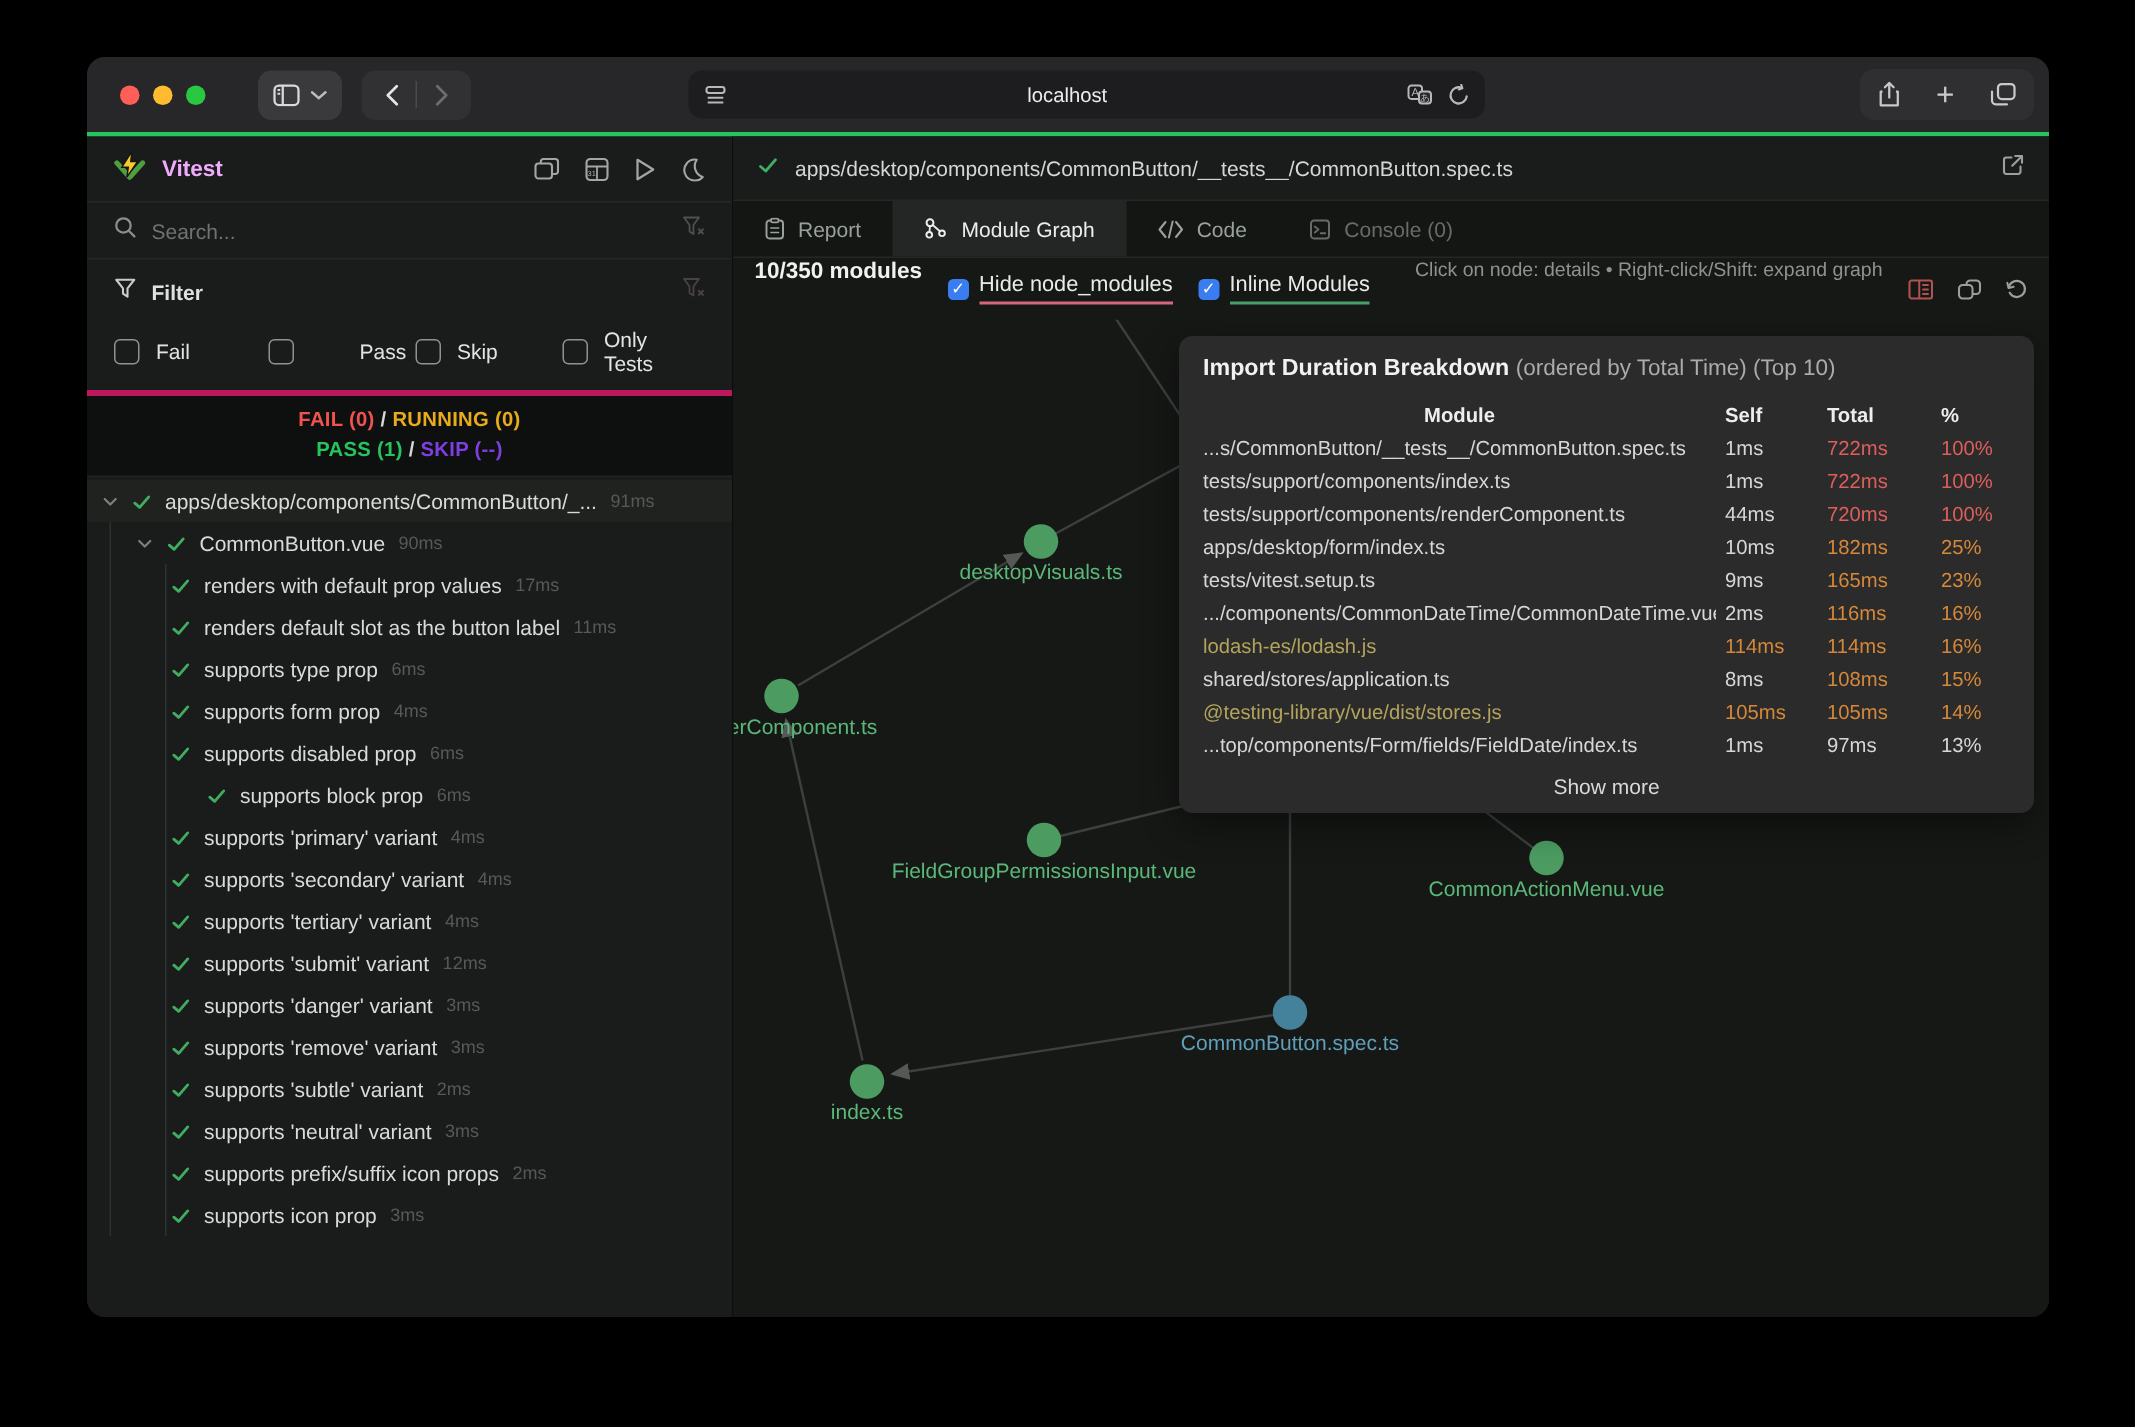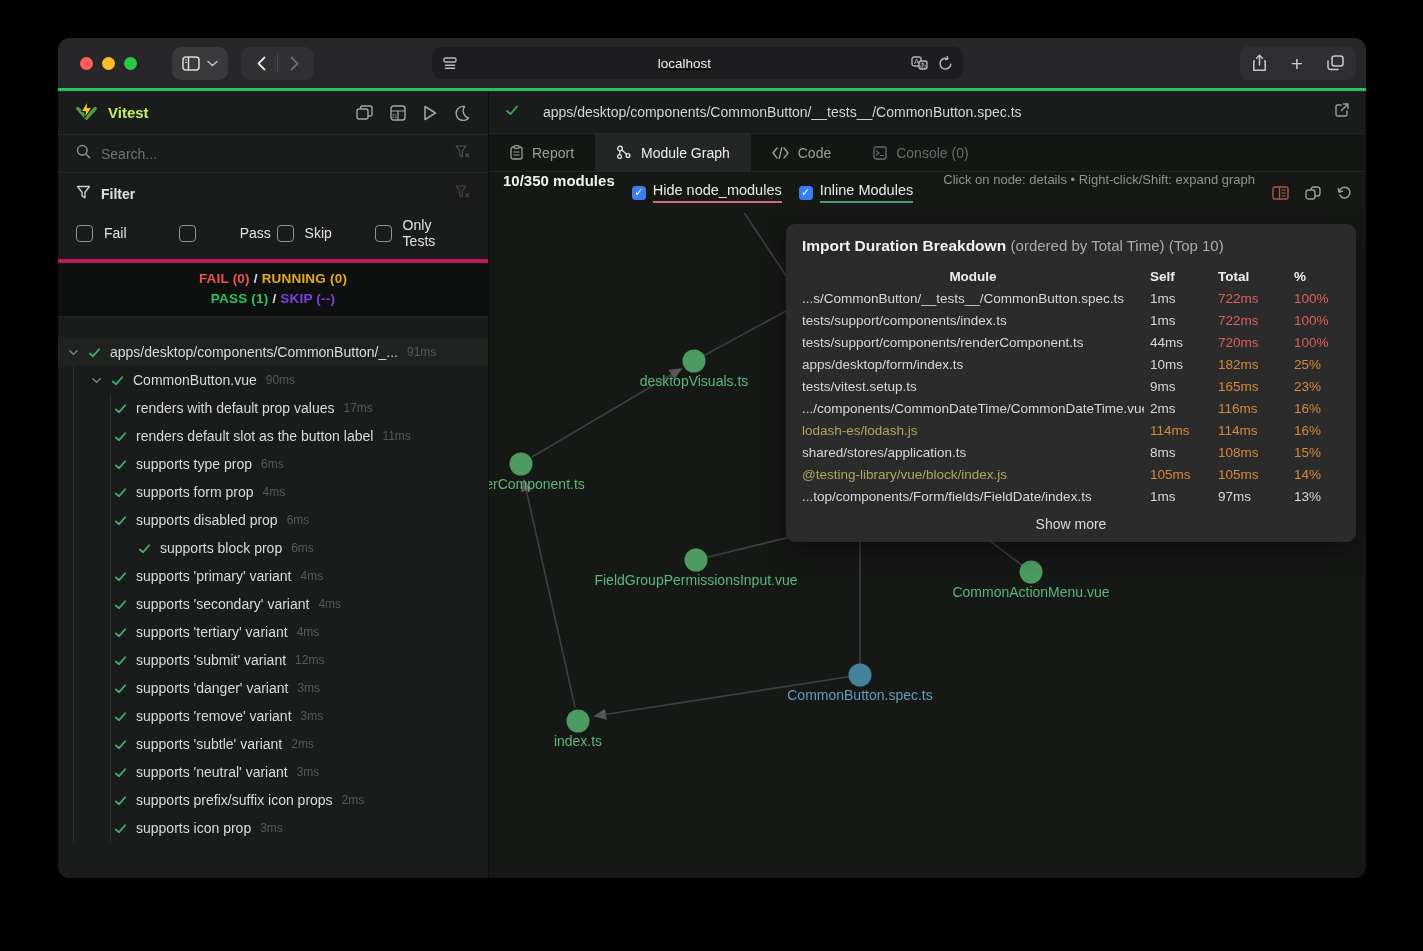--- a/index.html
+++ b/index.html
@@ -12,39 +12,39 @@
 
   
   .chrome { height:50px; background:#272729; display:flex; align-items:center; flex:none; position:relative; }
   .lights { display:flex; gap:9px; margin-left:22px; }
   .light { width:13px; height:13px; border-radius:50%; }
   .pill { background:#3a3a3d; border-radius:9px; height:33px; display:flex; align-items:center; }
   .sb-toggle { margin-left:35px; padding:0 10px; gap:7px; }
   .navpill { margin-left:13px; background:#313134; padding:0 4px; }
   .navbtn { width:32px; height:33px; display:flex; align-items:center; justify-content:center; }
   .navdiv { width:1px; height:18px; background:#4a4a4d; }
-  .urlbar { position:absolute; left:374px; top:9px; width:531px; height:32px; background:#1d1d1f;
-            border-radius:9px; display:flex; align-items:center; padding:0 10px;text-decoration:underline; }
+  .urlbar { position:absolute; left:401px; top:9px; width:531px; height:32px; background:#1d1d1f;
+            border-radius:9px; display:flex; align-items:center; padding:0 10px; }
   .urltext { flex:1; text-align:center; color:#ececec; font-size:13.5px; }
   .chrome-right { position:absolute; right:10px; top:8px; height:34px; background:#2f2f31;
                   border-radius:9px; display:flex; align-items:center; padding:0 12px; gap:24px; }
   .cicon { color:#c9c9cb; display:flex; align-items:center; }
   .plus-glyph { font-size:21px; color:#c9c9cb; line-height:1; }
 
   .progress { height:3px; background:#27c45e; flex:none; }
 
   
   .appbody { flex:1; display:flex; min-height:0; }
   .sidebar { width:431px; flex:none; background:#1a1c1b; border-right:1px solid #0d0f0e;
              display:flex; flex-direction:column; }
   .main { flex:1; background:#161816; display:flex; flex-direction:column; min-width:0; }
 
   
   .sbh { height:44px; border-bottom:1px solid #262927; display:flex; align-items:center; padding:0 18px; flex:none; }
-  .sbh-title { color:#bef264; font-size:15px; font-weight:700; margin-left:11px; flex:1; }
+  .sbh-title { color:#f0abfc; font-size:15px; font-weight:700; margin-left:11px; flex:1; }
   .sbh-icons { display:flex; gap:17px; align-items:center; color:#a2a7a3; }
   .iconbtn { display:flex; align-items:center; justify-content:center; cursor:pointer; }
 
   
   .sbsearch { height:38px; border-bottom:1px solid #232624; display:flex; align-items:center; padding:0 18px; gap:10px; flex:none; }
   .sbsearch input { flex:1; background:transparent; border:none; outline:none; color:#cfd2cf; font-size:14px;
                     font-family:inherit; }
   .sbsearch input::placeholder { color:#6e7370; }
 
   
@@ -57,31 +57,31 @@
   .cbox { width:17px; height:17px; border:1.6px solid #8f938f; border-radius:4px; background:transparent; }
 
   
   .summary { background:#0e100f; border-top:4px solid #be185d; border-bottom:1px solid #202322;
              text-align:center; padding:6px 0 7px; flex:none; }
   .sumline { font-size:13.5px; font-weight:700; line-height:20px; letter-spacing:.2px; }
   .c-fail{color:#ef5350;} .c-run{color:#e7ab1c;} .c-pass{color:#27c45e;} .c-skip{color:#7e3fe0;}
   .c-sep{color:#d8d8d8; font-weight:700;}
 
   
-  .tree { position:relative; flex:1; overflow:hidden; padding-top:2px;margin-top:19px; }
+  .tree { position:relative; flex:1; overflow:hidden; padding-top:2px; }
   .guide { position:absolute; width:1px; background:#2d302e; }
   .trow { height:28px; display:flex; align-items:center; font-size:14px; color:#d9dbd9; position:relative; cursor:pointer; }
   .trow.filerow { background:#20221f; }
   .tdur { font-size:12px; color:#555a57; margin-left:9px; }
   .chev { flex:none; display:flex; align-items:center; }
   .tcheck { flex:none; display:flex; align-items:center; }
 
   
   .fileheader { height:43px; border-bottom:1px solid #242725; display:flex; align-items:center;
-                padding:0 16px; gap:24px; flex:none; background:#1a1c1b; }
+                padding:0 16px; gap:11px; flex:none; background:#1a1c1b; }
   .filepath { color:#d3d6d3; font-size:14px; flex:1; white-space:nowrap; overflow:hidden; }
   .tabbar { height:38px; background:#141614; border-bottom:1px solid #242725; display:flex; flex:none; }
   .tab { display:flex; align-items:center; gap:9px; padding:0 21px; font-size:14px; color:#9aa09c; cursor:pointer; }
   .tab.active { background:#242625; color:#eceeec; }
   .tab.dim { color:#676c69; }
   .toolbar { height:41px; display:flex; padding:0 14px; gap:17px; flex:none; }
   .modcount { color:#f0f2f0; font-size:15px; font-weight:700; }
   .ckgroup { display:flex; align-items:center; gap:7px; cursor:pointer; }
   .bluebox { width:14px; height:14px; border-radius:3.5px; background:#3a7df0; color:#fff; font-size:11px;
              display:flex; align-items:center; justify-content:center; font-weight:700; }
@@ -653,21 +653,21 @@
                   <span class="c-orange">114ms</span>
                   <span class="c-orange">16%</span>
                 </div>
                 <div class="brow">
                   <span class="bmod c-plain">shared/stores/application.ts</span>
                   <span class="c-plain">8ms</span>
                   <span class="c-orange">108ms</span>
                   <span class="c-orange">15%</span>
                 </div>
                 <div class="brow">
-                  <span class="bmod c-yellow">@testing-library/vue/block/index.js</span>
+                  <span class="bmod c-yellow">@testing-library/vue/dist/stores.js</span>
                   <span class="c-orange">105ms</span>
                   <span class="c-orange">105ms</span>
                   <span class="c-orange">14%</span>
                 </div>
                 <div class="brow">
                   <span class="bmod c-plain">...top/components/Form/fields/FieldDate/index.ts</span>
                   <span class="c-plain">1ms</span>
                   <span class="c-plain">97ms</span>
                   <span class="c-plain">13%</span>
                 </div>

